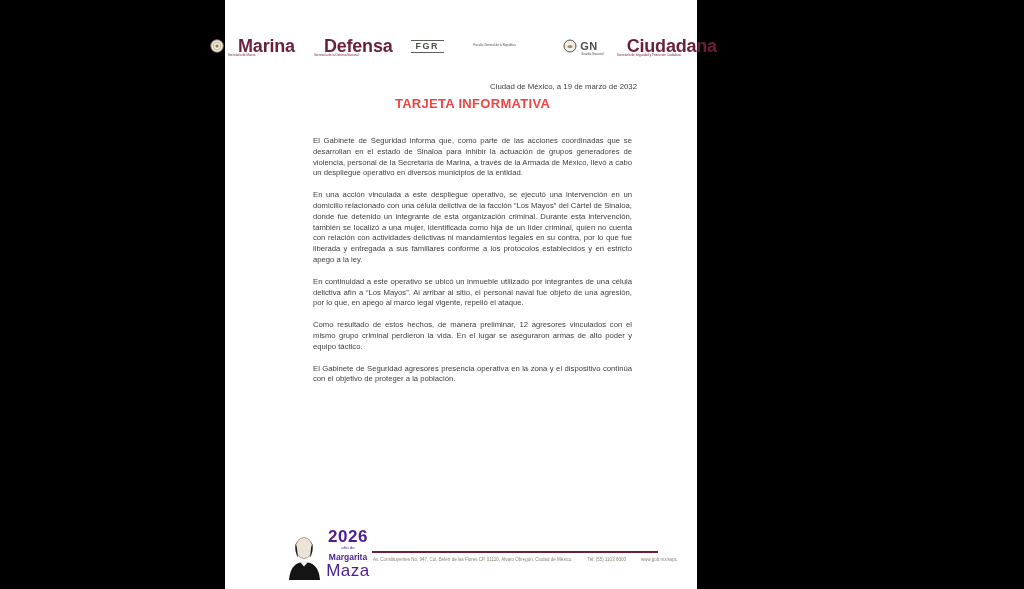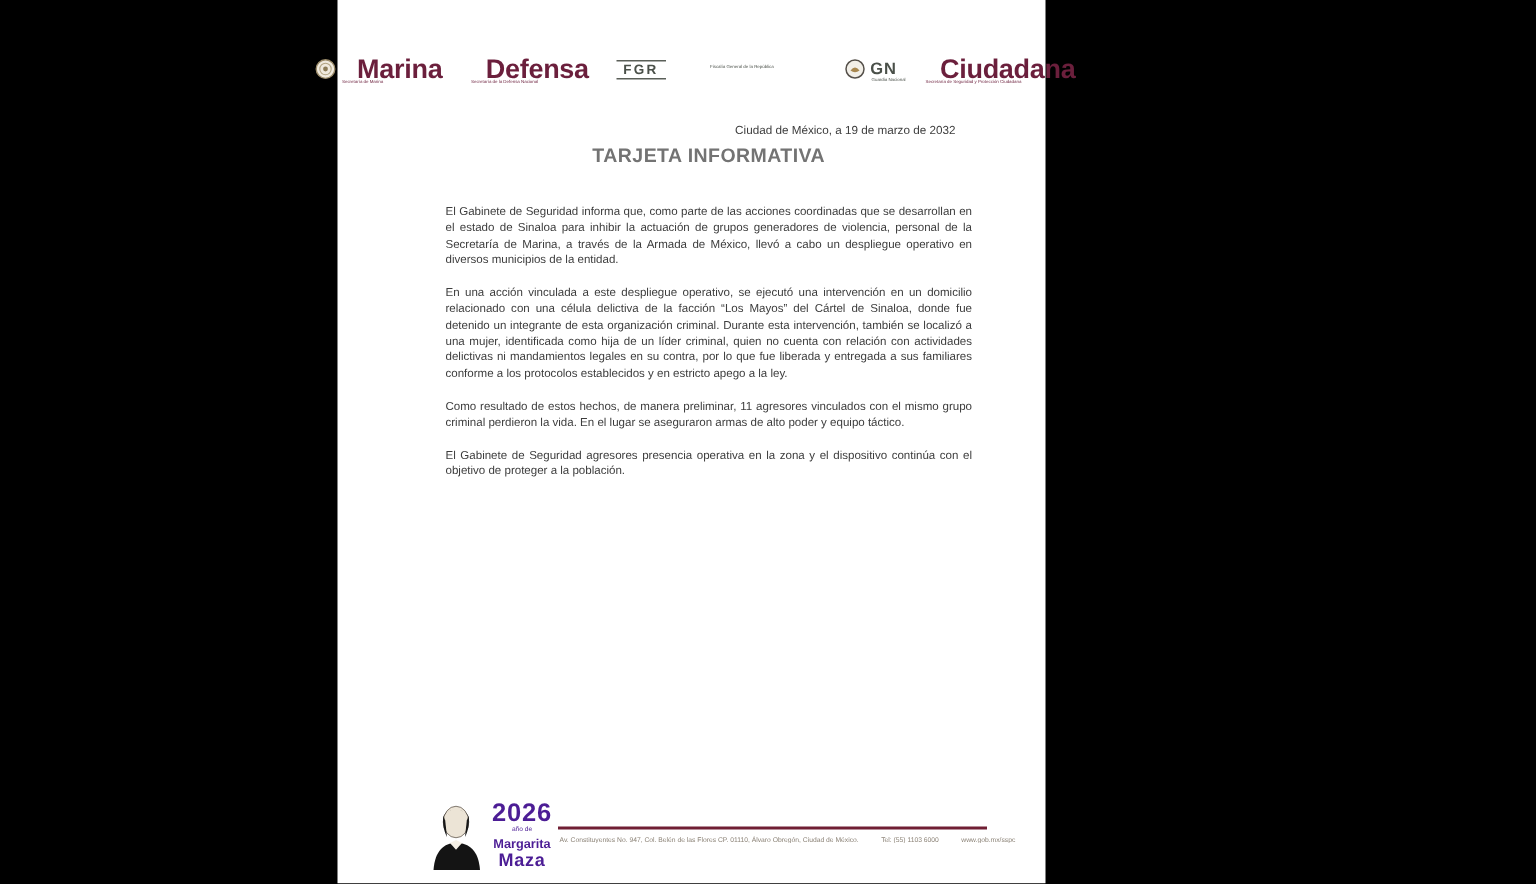--- a/index.html
+++ b/index.html
@@ -36,41 +36,41 @@
     transform:scale(0.42);transform-origin:50% 0;line-height:7px;margin-top:1px;
   }
   .gn-name{font-size:11px;font-weight:bold;color:#4A5049;line-height:11px;letter-spacing:0.5px;text-align:right;}
   .flag-art{margin-left:6px;margin-top:4px;}
   
   .dateline{
     position:absolute;top:82px;right:60px;font-size:7.8px;color:#3d3d3d;
   }
   .doc-title{
     position:absolute;top:96px;left:72px;width:351px;text-align:center;
-    font-size:13px;font-weight:bold;color:#737373;letter-spacing:0.3px;margin:0;
+    font-size:13px;font-weight:bold;color:#ef4444;letter-spacing:0.3px;margin:0;
   }
   .doc-body{position:absolute;top:136px;left:72px;width:351px;}
   .doc-body p{
-    margin:0 0 11px;font-size:7.7px;line-height:10.8px;
+    margin:0 16px 11px;font-size:7.7px;line-height:10.8px;
     text-align:justify;color:#3d3d3d;
   }
   .end-separator{
     margin-top:17px;text-align:center;font-size:8.5px;font-weight:bold;
     color:#2a2a2a;letter-spacing:0.5px;
   }
   
   .portrait{position:absolute;left:62px;bottom:9px;}
   .year-block{
     position:absolute;left:99px;bottom:10px;width:48px;text-align:center;
     color:#4c1d95;line-height:1;
   }
   .yb-year{display:block;font-size:17px;font-weight:bold;letter-spacing:0.5px;}
   .yb-caption{display:block;font-size:8px;transform:scale(0.55);transform-origin:50% 0;height:5px;margin-top:1px;}
   .yb-name1{display:block;font-size:8.5px;font-weight:bold;margin-top:2px;}
-  .yb-name2{display:block;font-size:12px;font-weight:bold;letter-spacing:0.5px;margin-top:1px;}
+  .yb-name2{display:block;font-size:17px;font-weight:normal;letter-spacing:0.5px;margin-top:1px;}
   .footer-line{
     position:absolute;left:147px;right:39px;top:551px;height:2px;background:#701F34;
   }
   .footer-address{
     position:absolute;left:148px;top:557px;width:566px;
     transform:scale(0.5);transform-origin:0 0;
     font-size:9px;color:#8c8377;display:flex;gap:30px;white-space:nowrap;line-height:10px;
   }
 </style>
 </head>
@@ -144,21 +144,22 @@
       <path d="M16 52 L38 52 L37 58 L17 58 Z" fill="#777"></path>
     </svg>
   </div>
 
   <div class="dateline">Ciudad de México, a 19 de marzo de 2032</div>
   <h1 class="doc-title">TARJETA INFORMATIVA</h1>
 
   <div class="doc-body">
     <p>El Gabinete de Seguridad informa que, como parte de las acciones coordinadas que se desarrollan en el estado de Sinaloa para inhibir la actuación de grupos generadores de violencia, personal de la Secretaría de Marina, a través de la Armada de México, llevó a cabo un despliegue operativo en diversos municipios de la entidad.</p>
     <p>En una acción vinculada a este despliegue operativo, se ejecutó una intervención en un domicilio relacionado con una célula delictiva de la facción “Los Mayos” del Cártel de Sinaloa, donde fue detenido un integrante de esta organización criminal. Durante esta intervención, también se localizó a una mujer, identificada como hija de un líder criminal, quien no cuenta con relación con actividades delictivas ni mandamientos legales en su contra, por lo que fue liberada y entregada a sus familiares conforme a los protocolos establecidos y en estricto apego a la ley.</p>
-    <p>Como resultado de estos hechos, de manera preliminar, 11 agresores vinculados con el mismo grupo criminal perdieron la vida. En el lugar se aseguraron armas de alto poder y equipo táctico.</p>
+    <p>En continuidad a este operativo se ubicó un inmueble utilizado por integrantes de una célula delictiva afín a “Los Mayos”. Al arribar al sitio, el personal naval fue objeto de una agresión, por lo que, en apego al marco legal vigente, repelió el ataque.</p>
+    <p>Como resultado de estos hechos, de manera preliminar, 12 agresores vinculados con el mismo grupo criminal perdieron la vida. En el lugar se aseguraron armas de alto poder y equipo táctico.</p>
     <p>El Gabinete de Seguridad agresores presencia operativa en la zona y el dispositivo continúa con el objetivo de proteger a la población.</p>
   </div>
 
   <svg class="portrait" width="35" height="47" viewBox="0 0 35 47">
     <path d="M2 47 C3 34 9 29 17 29 C26 29 32 34 33 47 Z" fill="#141414"></path>
     <ellipse cx="17" cy="15" rx="8.5" ry="10.5" fill="#ece4d6" stroke="#5a5047" stroke-width="0.5"></ellipse>
     <path d="M8.5 13 C8 5 26 5 25.5 13 C25 9 22 7 17 7 C12 7 9 9 8.5 13 Z" fill="#181818"></path>
     <path d="M8.5 11 C8 17 9 21 11 25 L9.8 14 Z" fill="#181818"></path>
     <path d="M25.5 11 C26 17 25 21 23 25 L24.2 14 Z" fill="#181818"></path>
     <path d="M13 29 L17 33.5 L21 29 L17 27 Z" fill="#f5f0e6"></path>

